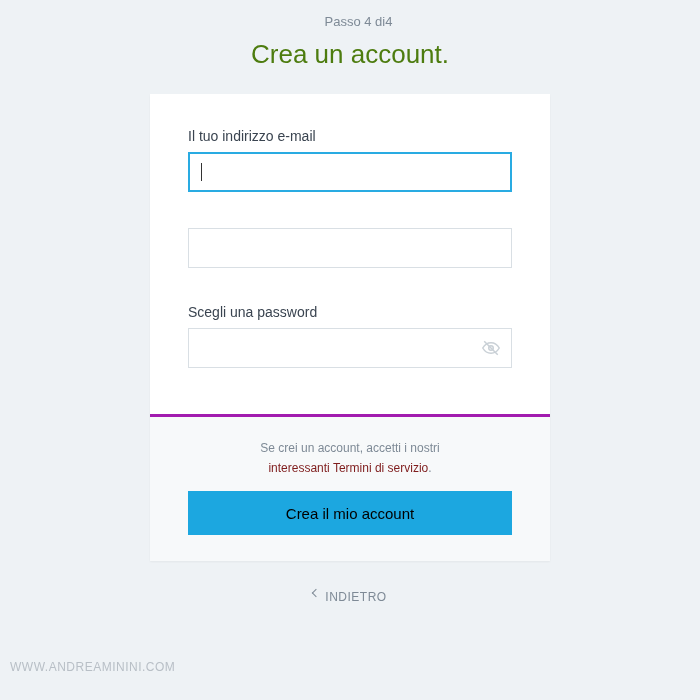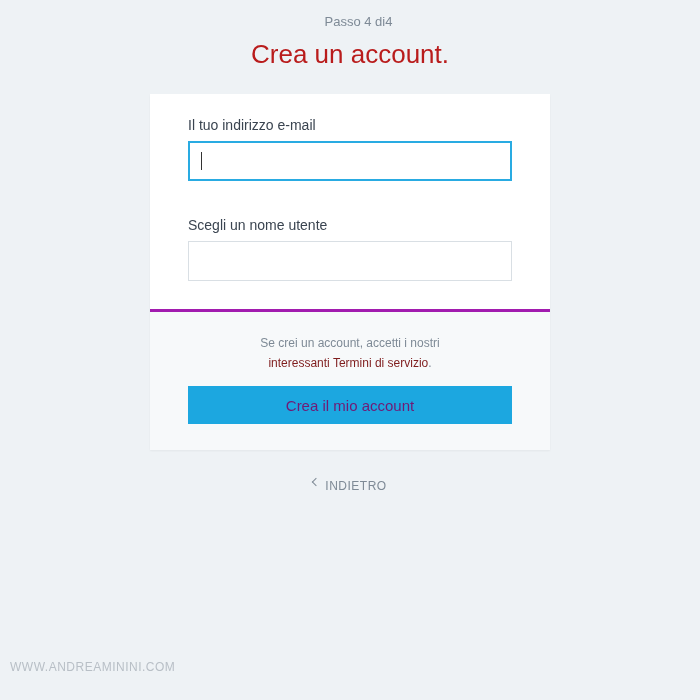--- a/index.html
+++ b/index.html
@@ -13,34 +13,34 @@
 }
 .step-indicator {
   text-align: center;
   color: #7e8a96;
   font-size: 13px;
   padding-top: 14px;
   padding-left: 17px;
 }
 .page-title {
   text-align: center;
-  color: #b91c1c;
+  color: #4d7c0f;
   font-size: 26px;
   font-weight: 400;
   margin-top: 10px;
   margin-bottom: 24px;
 }
 .card {
   width: 400px;
   margin: 0 auto;
   background: #fff;
   box-shadow: 0 1px 2px rgba(0,0,0,0.05);
 }
 .form-area {
-  padding: 23px 38px 28px 38px;
+  padding: 34px 38px 28px 38px;
 }
 .field-group {
   margin-bottom: 36px;
 }
 .field-group:last-child {
   margin-bottom: 0;
 }
 .field-label {
   display: block;
   color: #3a4450;
@@ -85,23 +85,23 @@
 }
 .terms-link {
   font-size: 12px;
   color: #7f1d1d;
   text-decoration: none;
   display: inline-block;
   margin-bottom: 16px;
 }
 .primary-button {
   width: 100%;
-  height: 38px;
+  height: 44px;
   background: #1ca7e0;
-  color: #701a75;
+  color: #000000;
   border: none;
   font-size: 15px;
   cursor: pointer;
 }
 .back-link {
   text-align: center;
   margin-top: 24px;
   font-size: 12px;
   color: #7e8a96;
   letter-spacing: 0.5px;
@@ -147,24 +147,36 @@
 
     <div class="field-group">
       <label class="field-label">Il tuo indirizzo e-mail</label>
       <div style="position:relative">
         <input type="text" class="text-input active" value="" style="">
         <span class="cursor" style="position:absolute; left:13px; top:11px;"></span>
       </div>
     </div>
 
     <div class="field-group">
-      <label class="field-label">Scegli un nome utente</label>
       <input type="text" class="text-input" value="" style="">
     </div>
 
+    <div class="field-group" style="margin-bottom:18px;">
+      <label class="field-label">Scegli una password</label>
+      <div class="password-wrapper">
+        <input type="password" class="text-input" value="" style="">
+        <span class="eye-icon">
+          <svg width="18" height="18" viewBox="0 0 24 24" fill="none" stroke="#c9d0d6" stroke-width="2">
+            <path d="M1 12s4-7 11-7 11 7 11 7-4 7-11 7S1 12 1 12z"></path>
+            <circle cx="12" cy="12" r="3"></circle>
+            <line x1="3" y1="3" x2="21" y2="21"></line>
+          </svg>
+        </span>
+      </div>
+    </div>
 
   </div>
 
   <div class="footer-area">
     <div class="terms-line">Se crei un account, accetti i nostri</div>
     <div>
       <a href="#" class="terms-link">interessanti Termini di servizio</a><span class="terms-link" style="color:#7e8a96;">.</span>
     </div>
     <button class="primary-button">Crea il mio account</button>
   </div>

